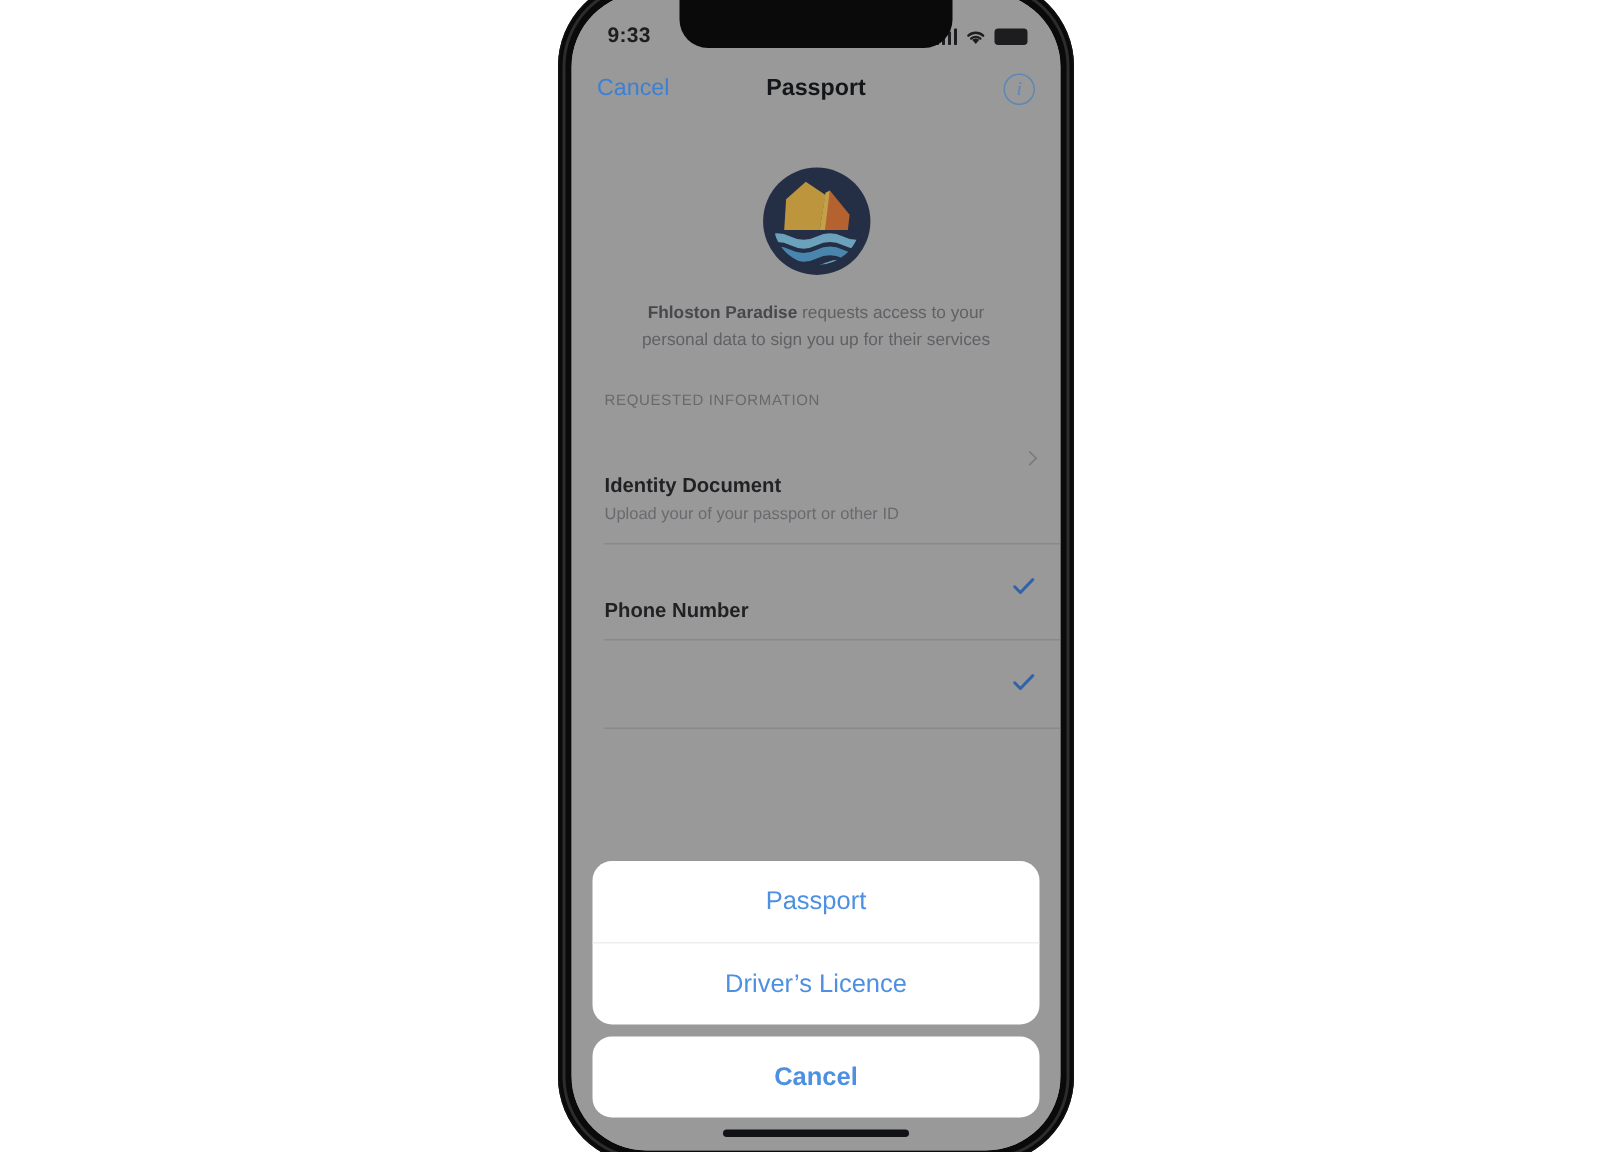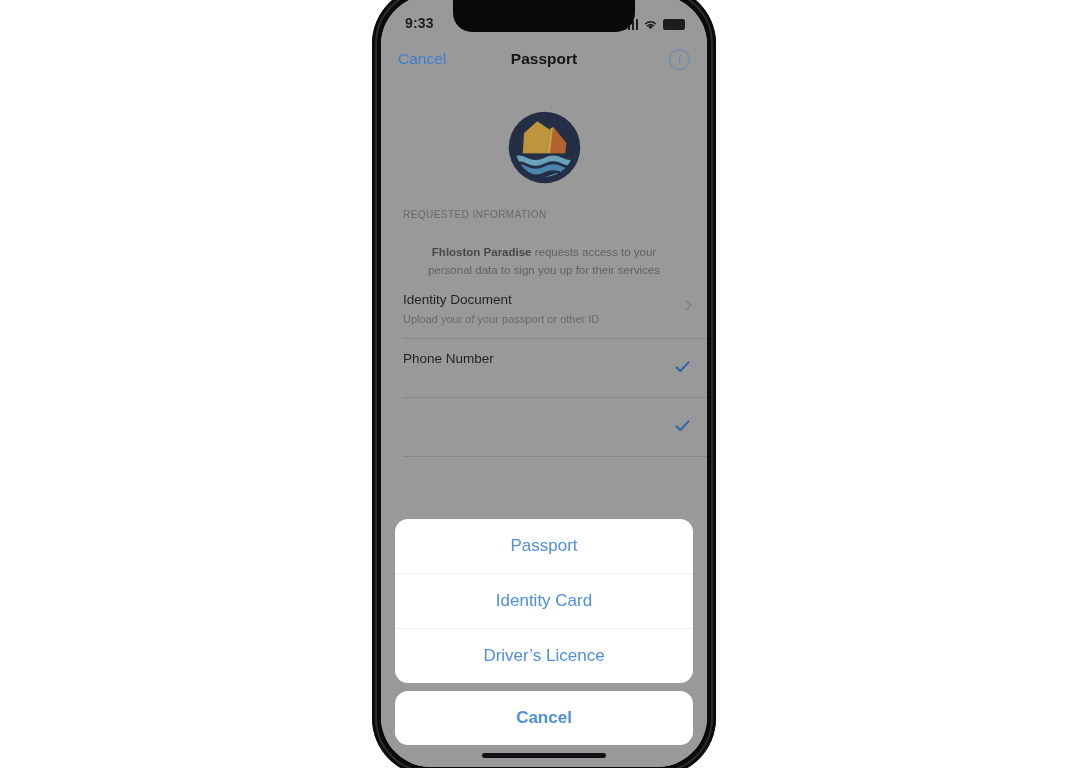--- a/index.html
+++ b/index.html
@@ -197,23 +197,24 @@
   }
   .info-row::after {
     content: "";
     position: absolute;
     left: 22px; right: 0; bottom: 0;
     height: 1px;
     background: rgba(120,120,120,0.35);
   }
   .row-title {
     font-size: 13.5px;
-    font-weight: normal;
+    font-weight: bold;
     color: #17181c;
     line-height: 1.45;
+    margin-top: 24px;
   }
   .row-sub {
     font-size: 11px;
     color: #777a7e;
     line-height: 1.5;
     margin-top: 2px;
   }
   .row-accessory {
     position: absolute;
     right: 17px;
@@ -310,25 +311,25 @@
               <path d="M55 62 L62 22 L80 44 L78 62 Z" fill="#dd6f2c"></path>
               <path d="M58 24 L62 22 L57 62 L52 62 Z" fill="#f0c44e"></path>
               <rect x="0" y="58" width="100" height="42" fill="#1b2a4a"></rect>
               <path d="M2 64 q12 -6 24 0 t24 0 t24 0 t24 0 v8 q-12 6 -24 0 t-24 0 t-24 0 t-24 0 Z" fill="#7cc4e8"></path>
               <path d="M2 76 q12 -6 24 0 t24 0 t24 0 t24 0 v8 q-12 6 -24 0 t-24 0 t-24 0 t-24 0 Z" fill="#4f9ed4"></path>
               <path d="M2 88 q14 -6 28 0 t28 0 t28 0 v10 H2 Z" fill="#7cc4e8"></path>
             </g>
           </svg>
         </div>
 
-        <div id="section-header">REQUESTED INFORMATION</div>
-
         <div id="consent-text">
           <b>Fhloston Paradise</b><span> requests access to your personal data to sign you up for their services</span>
         </div>
+
+        <div id="section-header">REQUESTED INFORMATION</div>
 
         <div class="info-row">
           <div class="row-title">Identity Document</div>
           <div class="row-sub">Upload your of your passport or other ID</div>
           <div class="row-accessory">
             <span class="chevron"></span>
           </div>
         </div>
 
 
@@ -374,21 +375,20 @@
 
       <div id="nav-bar">
         <button id="nav-cancel">Cancel</button>
         <div id="nav-title">Passport</div>
         <div id="info-icon">i</div>
       </div>
 
       <div id="action-sheet">
         <div id="sheet-group">
           <button class="sheet-btn">Passport</button>
-          <button class="sheet-btn">Identity Card</button>
           <button class="sheet-btn">Driver’s Licence</button>
         </div>
         <div id="sheet-cancel-wrap">
           <button id="sheet-cancel">Cancel</button>
         </div>
       </div>
 
       <div id="home-indicator"></div>
 
     </div>

